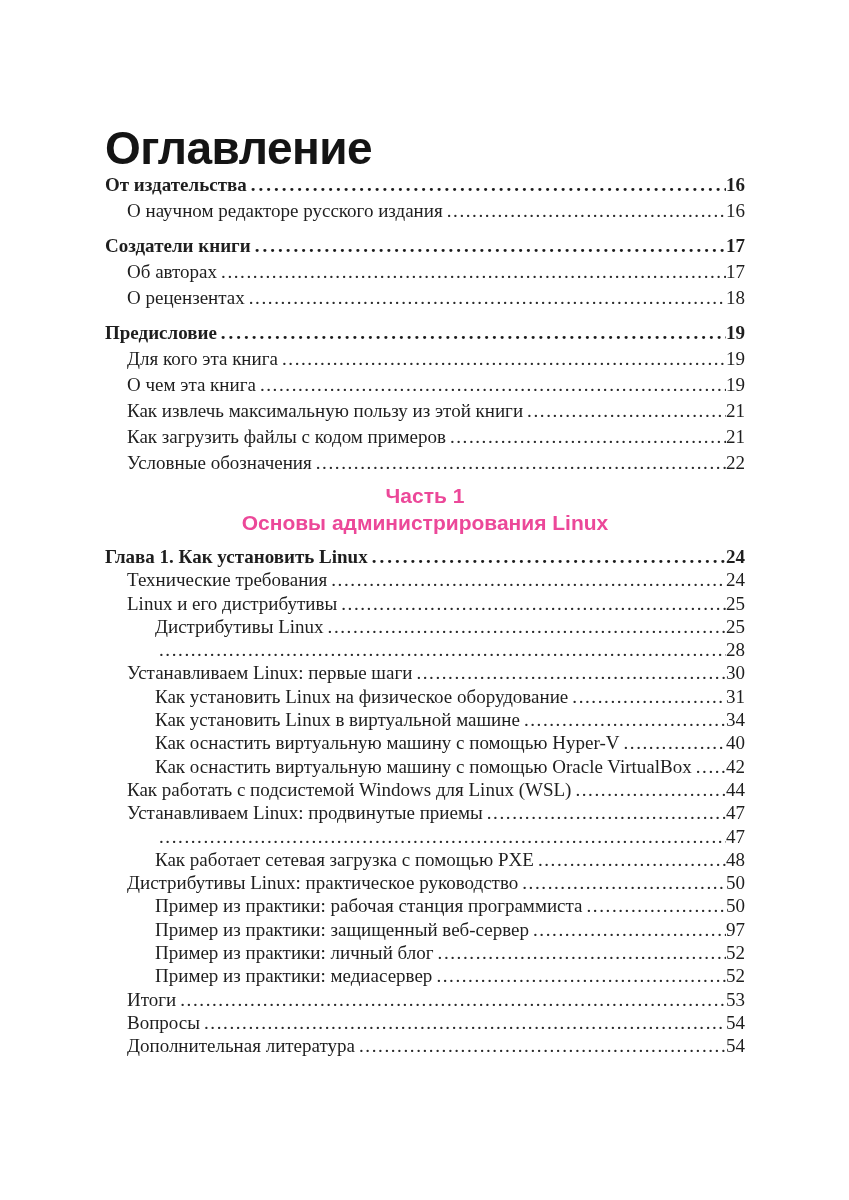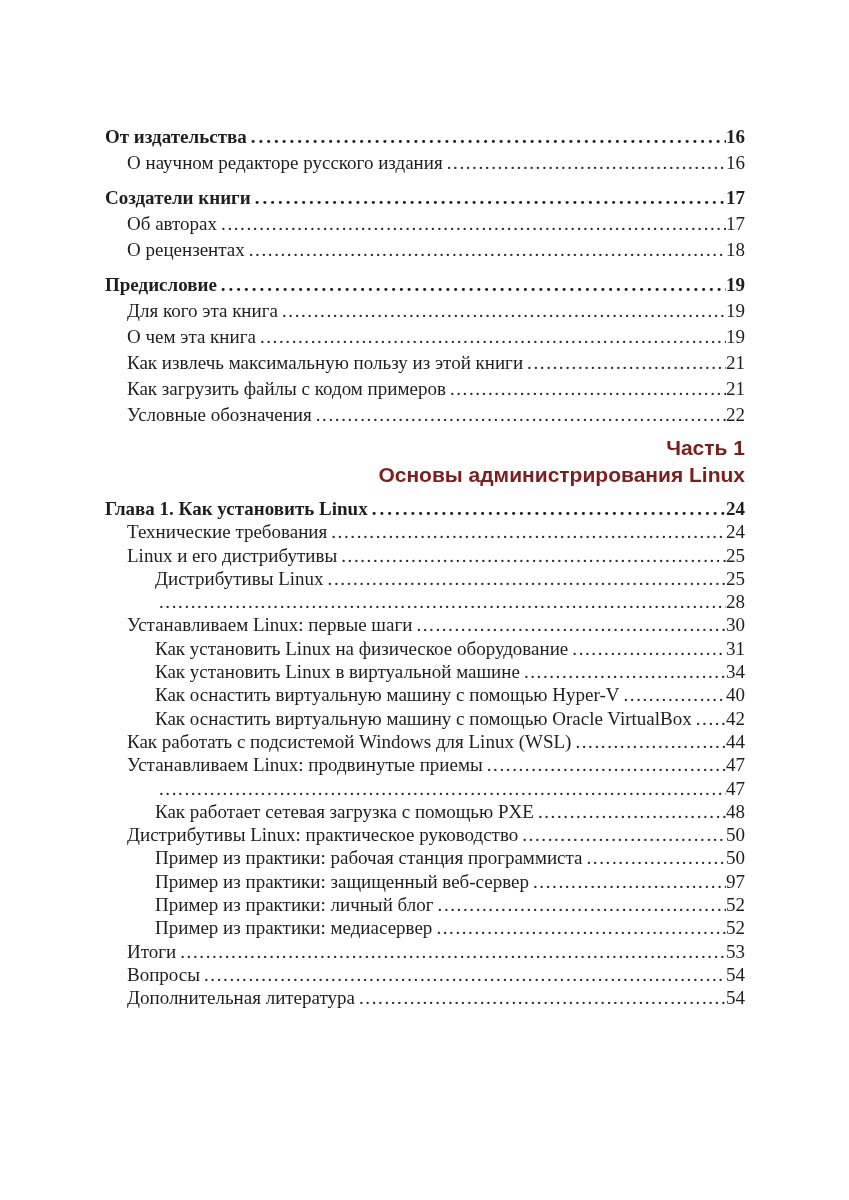--- a/index.html
+++ b/index.html
@@ -52,32 +52,33 @@
     white-space: nowrap;
     text-align: right;
     letter-spacing: 1.6px;
     padding: 0 2px 0 4px;
     color: #2a2a2a;
   }
   .row.bold .leader { letter-spacing: 3px; color: #1a1a1a; }
   .pagenum { white-space: nowrap; }
   .part-header {
     margin: 6px 0 8px;
-    text-align: right;
+    text-align: center;
     font-family: "Liberation Sans", sans-serif;
     font-weight: 700;
     font-size: 21px;
     line-height: 27px;
-    color: #7f1d1d;
+    color: #ec4899;
   }
 </style>
 </head>
 <body>
 
 <main class="page">
+  <h1 class="title">Оглавление</h1>
   <nav class="toc">
       <div class="block">
         <div class="row lvl0 bold">
           <span class="label">От издательства</span>
           <span class="leader">............................................................................................................................................................................................................................</span>
           <span class="pagenum">16</span>
         </div>
         <div class="row lvl1">
           <span class="label">О научном редакторе русского издания</span>
           <span class="leader">............................................................................................................................................................................................................................</span>

